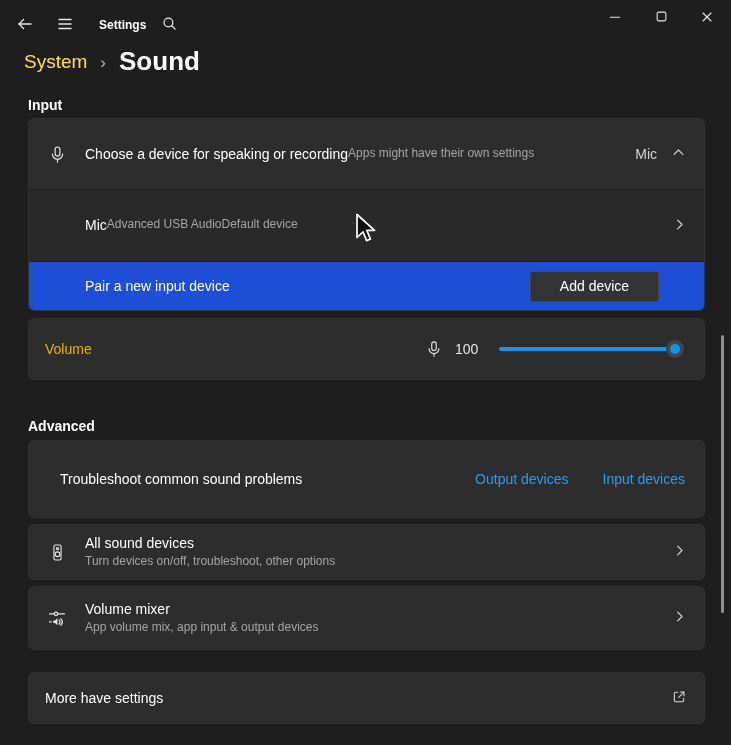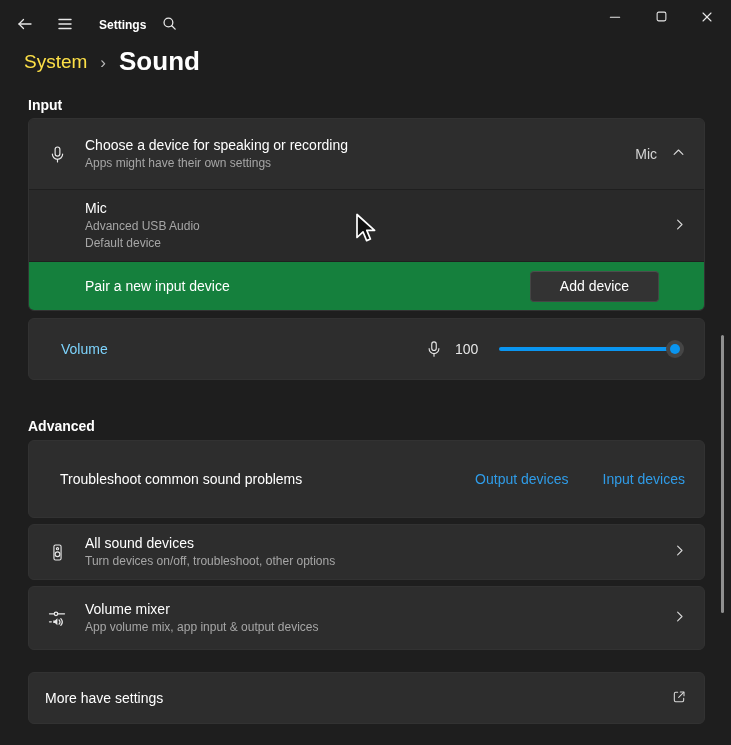--- a/index.html
+++ b/index.html
@@ -24,33 +24,33 @@
   .row { display:flex; align-items:center; }
   .title-14 { font-size:14px; color:#fff; line-height:19px; }
   .sub-12 { font-size:12px; color:#a6a6a6; line-height:17px; }
   .icon-cell { width:56px; display:flex; align-items:center; justify-content:center; color:#e8e8e8; flex:0 0 56px; }
   .chev { color:#d8d8d8; }
   
   .expander { top:118px; overflow:hidden; padding:0; }
   .exp-header { height:70px; background:#2d2d2d; cursor:pointer; }
   .exp-value { margin-left:auto; display:flex; align-items:center; gap:14px; padding-right:18px; color:#d4d4d4; font-size:14px; }
   .exp-sub { height:72px; background:#292929; border-top:1px solid #1f1f1f; cursor:pointer; }
-  .exp-sub .texts, .exp-header .texts { display:flex; flex-direction:column; justify-content:center; }
+  .exp-sub .texts, .exp-header .texts { display:flex; flex-direction:row; justify-content:center; }
   .exp-sub-indent { width:56px; flex:0 0 56px; }
   .exp-chev { margin-left:auto; padding-right:17px; }
-  .exp-pair { height:49px; background:#15803d; border-top:1px solid #1f1f1f;gap:7px; }
+  .exp-pair { height:49px; background:#1d4ed8; border-top:1px solid #1f1f1f;gap:7px; }
   .pair-label { margin-left:56px; font-size:14px; color:#fff; }
   .add-btn {
     margin-left:auto; margin-right:45px; width:129px; height:31px;
     background:#333333; border:1px solid #454545; border-top-color:#4d4d4d;
     border-radius:4px; color:#fff; font-size:14px; font-family:Liberation Sans, sans-serif; cursor:pointer;
   }
   
   .volume-card { top:318px; height:62px; display:flex; align-items:center; }
-  .vol-label { margin-left:32px; font-size:14px; color:#7dd3fc;text-align:right; }
+  .vol-label { margin-left:16px; font-size:14px; color:#eab308;text-align:right; }
   .vol-right { margin-left:auto; display:flex; align-items:center; padding-right:20px; }
   .vol-mic { color:#e8e8e8; display:flex; align-items:center; }
   .vol-num { width:30px; margin-left:12px; font-size:14px; color:#e6e6e6; }
   .slider { position:relative; width:185px; height:18px; margin-left:14px; cursor:pointer; }
   .slider .track { position:absolute; left:0; right:0; top:7px; height:4px; border-radius:2px; background:#3c3c3c; }
   .slider .fill { position:absolute; left:0; top:7px; height:4px; border-radius:2px; background:var(--accent,#0a95f0); }
   .slider .thumb { position:absolute; top:0; width:18px; height:18px; border-radius:50%; background:#454545; display:flex; align-items:center; justify-content:center; }
   .slider .thumb::after { content:""; width:10px; height:10px; border-radius:50%; background:var(--accent,#0a95f0); }
   
   .trouble-card { top:440px; height:78px; display:flex; align-items:center; }

